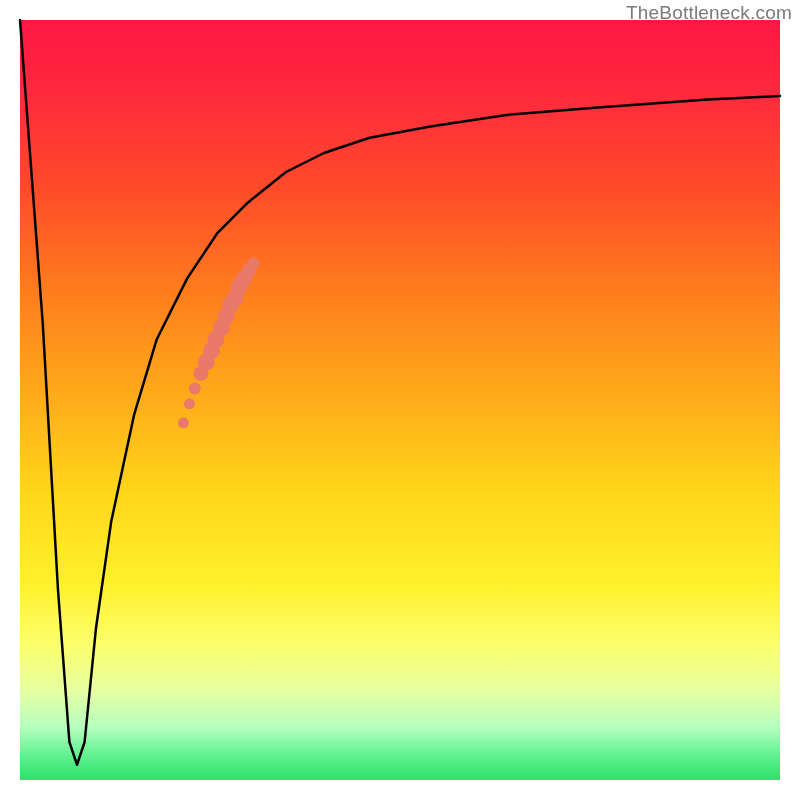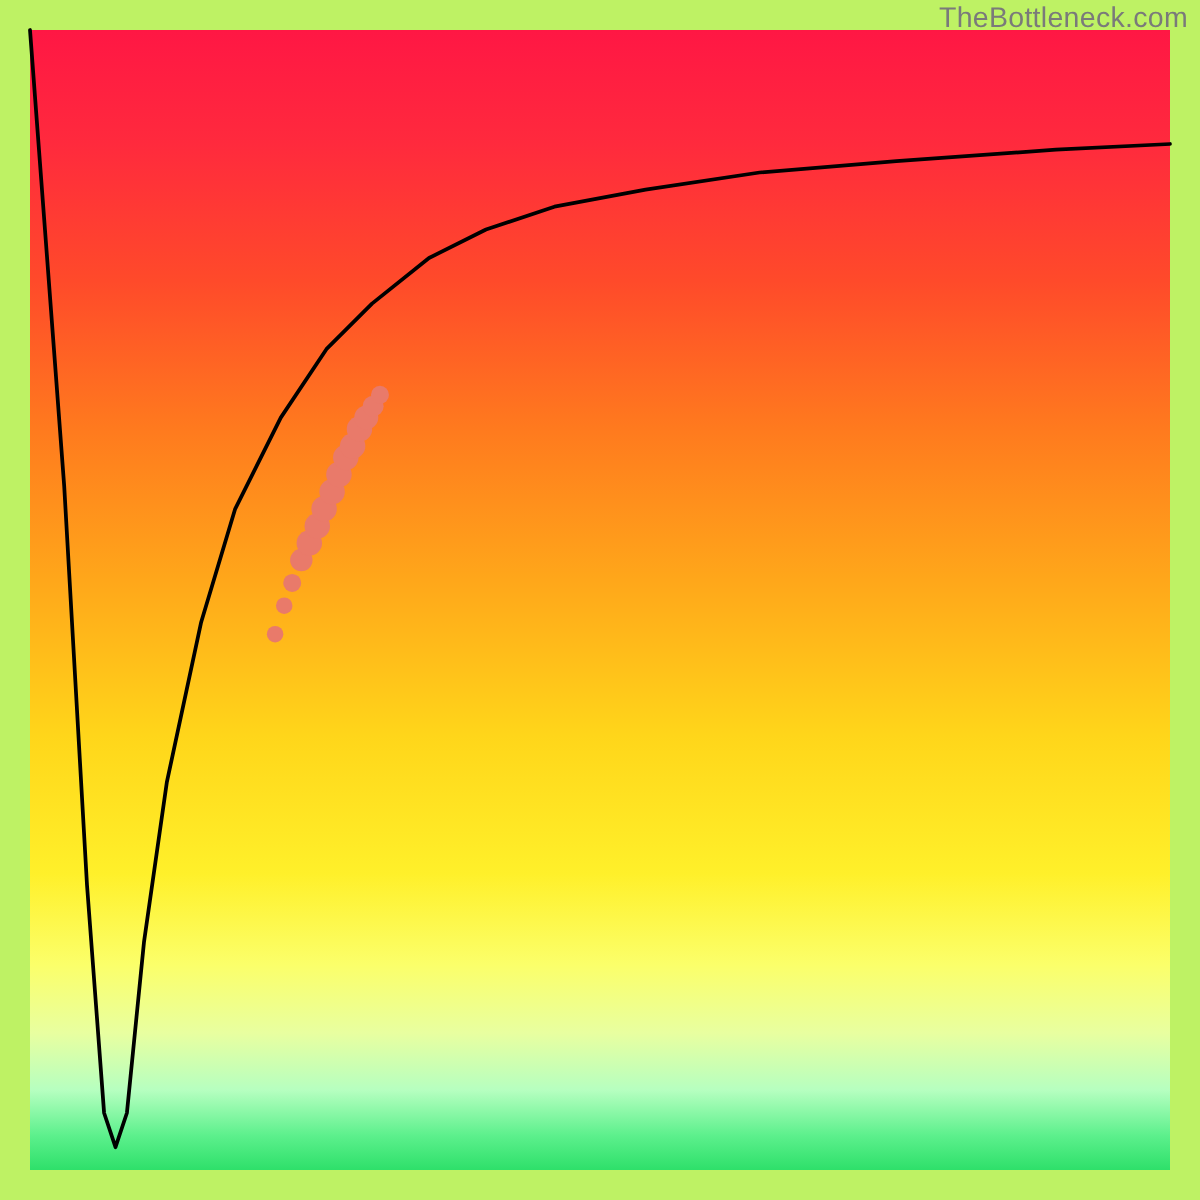--- a/index.html
+++ b/index.html
@@ -8,21 +8,21 @@
     width: 800px;
     height: 800px;
     overflow: hidden;
     background: #000;
     font-family: Arial, Helvetica, sans-serif;
   }
   .frame {
     position: relative;
     width: 800px;
     height: 800px;
-    background: #bef264;
+    background: #ffffff;
   }
   .plot-area {
     position: absolute;
     left: 20px;
     top: 20px;
     width: 760px;
     height: 760px;
     background: linear-gradient(to bottom,
       #ff1744 0%,
       #ff2a3d 10%,

